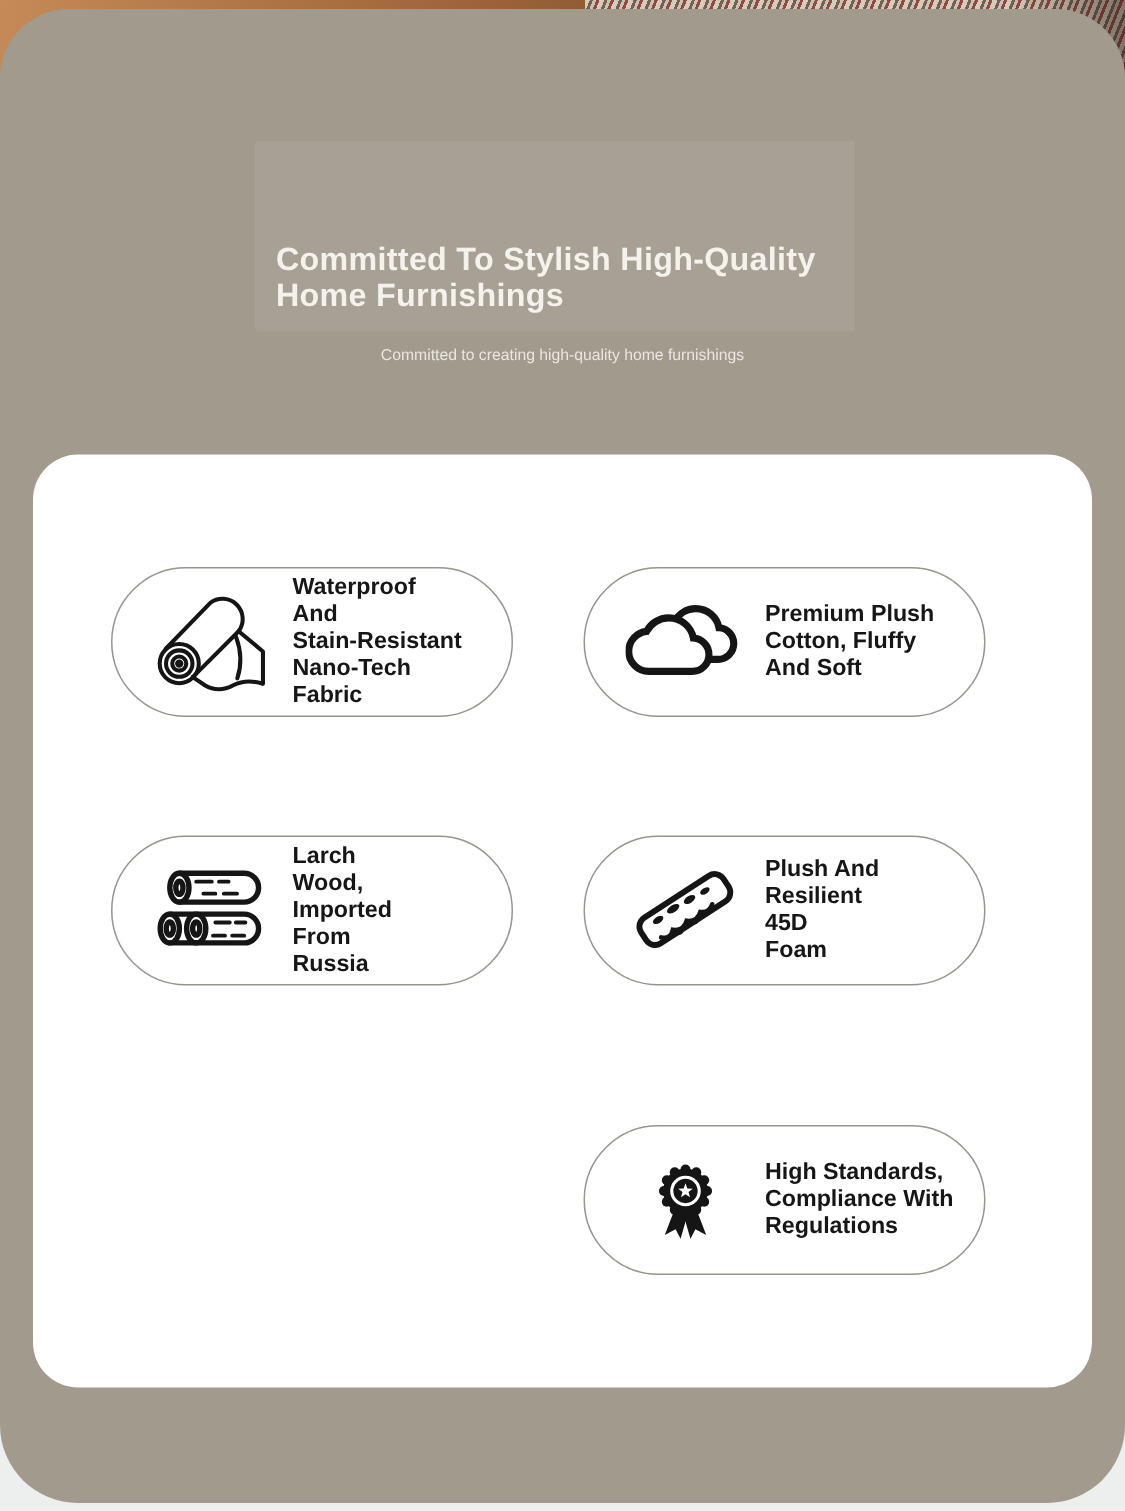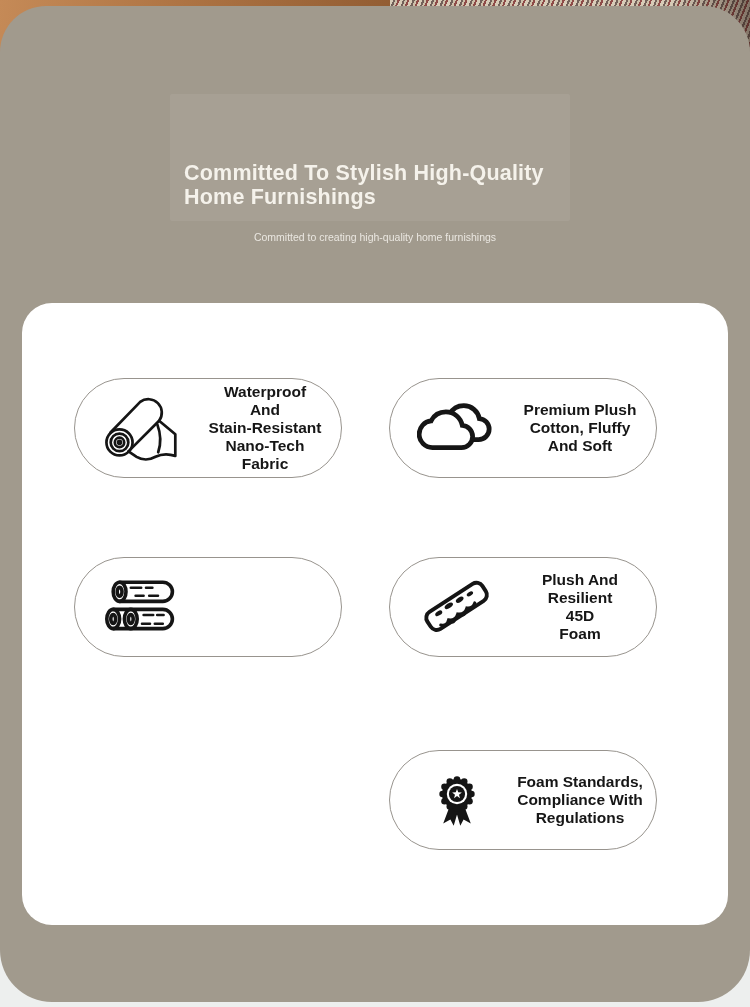--- a/index.html
+++ b/index.html
@@ -25,21 +25,21 @@
     background:rgba(255,255,255,0.065);border-radius:2px;}
   .title-sm{position:absolute;left:210px;top:101px;font-size:19px;font-weight:bold;
     line-height:23px;color:#f3efe8;white-space:pre-line;letter-spacing:.2px;}
   .title-lg{position:absolute;left:184px;top:161px;font-size:21.5px;font-weight:bold;
     line-height:24px;color:#f5f2eb;white-space:pre-line;letter-spacing:.2px;}
   .tagline{position:absolute;left:0;right:0;top:231px;text-align:center;
     font-size:10.5px;color:rgba(250,248,243,.82);}
 
   
   .card{position:absolute;left:22px;top:303px;width:706px;height:622px;
-    background:#ffffff;border-radius:30px;text-align:center;}
+    background:#ffffff;border-radius:30px;}
 
   
   .pill{position:absolute;width:268px;height:100px;border:1px solid #98948e;
     border-radius:50px;background:#fff;display:flex;align-items:center;
     box-sizing:border-box;padding-left:14px;}
   .pill .icon-box{flex:0 0 106px;display:flex;align-items:center;justify-content:center;}
   .pill .label{flex:1;font-size:15.5px;font-weight:bold;color:#161616;
     line-height:1.16;white-space:pre-line;padding-right:6px;}
   .c1{left:52px;} .c2{left:367px;}
   .r1{top:75px;} .r2{top:254px;} .r3{top:447px;}
@@ -104,20 +104,25 @@
             <ellipse cx="22" cy="26" rx="3" ry="5.5"></ellipse>
           <path stroke-width="3.2" d="M36 21 h13 m6 0 h8 M42 31 h10 m7 0 h11"></path>
           <path d="M14 48 H76 a12 12 0 0 1 0 24 H14"></path>
           <ellipse cx="14" cy="60" rx="8" ry="12"></ellipse>
             <ellipse cx="14" cy="60" rx="3" ry="5.5"></ellipse>
           <ellipse cx="36" cy="60" rx="8" ry="12"></ellipse>
             <ellipse cx="36" cy="60" rx="3" ry="5.5"></ellipse>
           <path stroke-width="3.2" d="M52 55 h12 m5 0 h8 M50 66 h10 m6 0 h10"></path>
         </svg>
       </span>
+      <span class="label">Larch
+Wood,
+Imported
+From
+Russia</span>
     </div>
 
     <div class="pill c2 r2">
       <span class="icon-box">
         <svg width="92" height="78" viewBox="0 0 100 100">
           <g transform="rotate(-33 50 50)">
             <circle cx="22" cy="60" r="3.4" fill="#151515"></circle>
               <circle cx="36" cy="61" r="4.2" fill="#151515"></circle>
             <circle cx="52" cy="61" r="3.8" fill="#151515"></circle>
               <circle cx="66" cy="60" r="3.2" fill="#151515"></circle>
@@ -156,19 +161,19 @@
             <circle cx="38" cy="19.2" r="5.5"></circle>
               <circle cx="50" cy="16" r="5.5"></circle>
             <circle cx="62" cy="19.2" r="5.5"></circle>
               <circle cx="70.8" cy="28" r="5.5"></circle>
           </g>
           <circle cx="50" cy="40" r="17" fill="#fff"></circle>
           <circle cx="50" cy="40" r="13.5" fill="#151515"></circle>
           <polygon fill="#fff" points="50,31.5 52.06,37.17 58.08,37.37 53.33,41.08 55,46.88 50,43.5 45,46.88 46.67,41.08 41.92,37.37 47.94,37.17"></polygon>
         </svg>
       </span>
-      <span class="label">Foam Standards,
+      <span class="label">High Standards,
 Compliance With
 Regulations</span>
     </div>
 
   </div>
 </div>
 
 </body></html>

